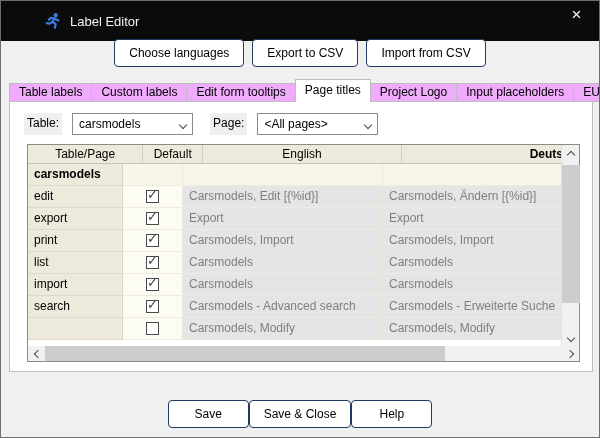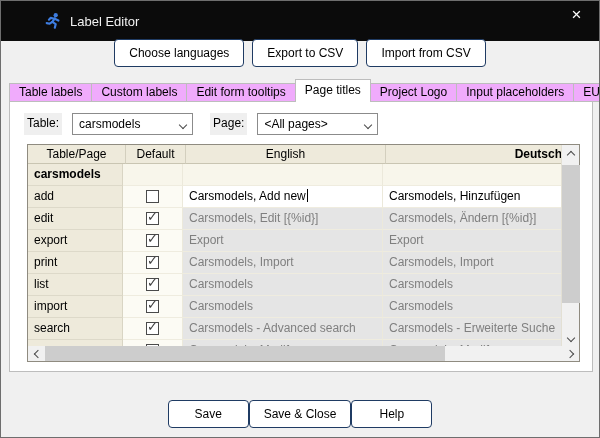--- a/index.html
+++ b/index.html
@@ -37,21 +37,21 @@
   .chev{display:block;width:6px;height:6px;border-top:1.5px solid #4A4A4A;border-right:1.5px solid #4A4A4A;}
   .chev.down{transform:rotate(135deg);}
   .chev.up{transform:rotate(-45deg);margin-top:3px;}
   .chev.left{transform:rotate(-135deg);}
   .chev.right{transform:rotate(45deg);}
 
   
   .grid{position:absolute;left:17px;top:42px;width:553px;height:218px;border:1px solid #8F8B80;background:#FFFFFF;}
   .grid-header{display:flex;height:19px;}
   .hcell{background:#EEEADB;border-right:1px solid #D3CFBE;border-bottom:1px solid #C9C5B2;font-size:12px;color:#000;line-height:18px;text-align:center;overflow:hidden;white-space:nowrap;}
-  .hcell.c0{width:98px;}
+  .hcell.c0{width:116px;}
   .hcell.c1{width:60px;}
   .hcell.c2{width:200px;}
   .hcell.c3{width:178px;text-align:right;padding-right:2px;border-right:none;font-weight:bold;}
   .grid-body{position:absolute;left:0;top:19px;width:533px;height:182px;overflow:hidden;}
   .grow{display:flex;height:22px;}
   .cell{overflow:hidden;white-space:nowrap;font-size:12px;line-height:21px;}
   .cell.label{width:95px;background:#EEEADB;border-right:1px solid #D9D5C4;border-bottom:1px solid #DDD9C9;color:#000;padding-left:6px;}
   .cell.label.group{font-weight:bold;}
   .cell.def{width:60px;background:#FCFBF4;border-right:1px solid #ECE9DB;border-bottom:1px solid #EFECDF;display:flex;align-items:center;justify-content:center;}
   .cell.txt{background:#e5e5e5;border-right:1px solid #ECE9DB;border-bottom:1px solid #EFECDF;color:#7F7F7F;padding-left:6px;}
@@ -143,28 +143,20 @@
         <div class="hcell c3">Deutsch</div>
       </div>
 
       <div class="grid-body">
           <div class="grow grouprow">
             <div class="cell label group">carsmodels</div>
             <div class="cell def"></div>
             <div class="cell txt en"></div>
             <div class="cell txt de"></div>
           </div>
-          <div class="grow editing">
-            <div class="cell label">add</div>
-            <div class="cell def">
-              <span class="checkbox"></span>
-            </div>
-            <div class="cell txt en">Carsmodels, Add new<span class="caret"></span></div>
-            <div class="cell txt de">Carsmodels, Hinzufügen</div>
-          </div>
           <div class="grow">
             <div class="cell label">edit</div>
             <div class="cell def">
               <span class="checkbox">
                 <span class="mark">✓</span>
               </span>
             </div>
             <div class="cell txt en">Carsmodels, Edit [{%id}]</div>
             <div class="cell txt de">Carsmodels, Ändern [{%id}]</div>
           </div>

